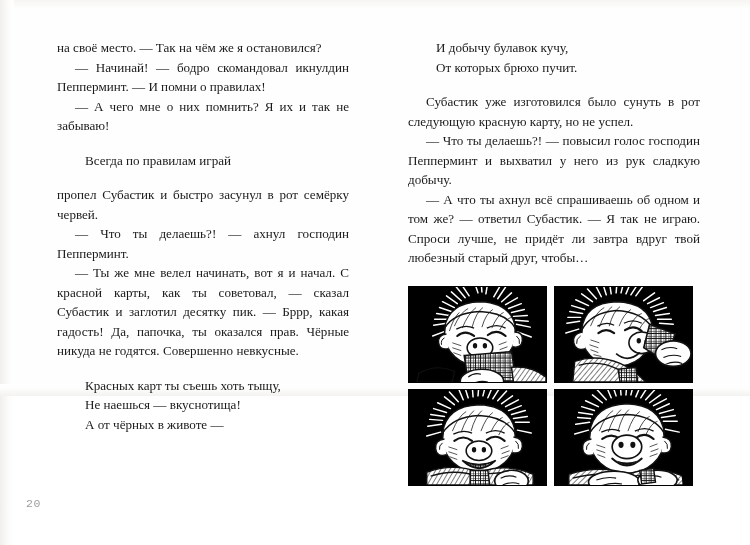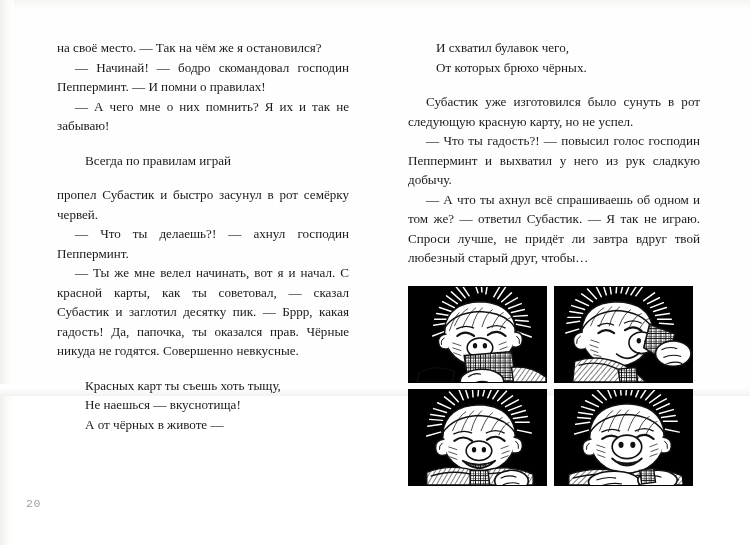--- a/index.html
+++ b/index.html
@@ -115,21 +115,21 @@
 <div class="page">
 
   <div class="paper-edge-top"></div>
   <div class="paper-edge-left"></div>
   <div class="paper-edge-bottom"></div>
 
   <div class="column column-left">
 
     <p class="para noindent">на своё место. — Так на чём же я остано­вился?</p>
 
-    <p class="para">— Начинай! — бодро скомандовал госпо­дин Пепперминт. — И помни о правилах!</p>
+    <p class="para">— Начинай! — бодро скомандовал икнул­дин Пепперминт. — И помни о правилах!</p>
 
     <p class="para">— А чего мне о них помнить? Я их и так не забываю!</p>
 
     <div class="verse">
       <div class="vline">Всегда по правилам играй</div>
     </div>
 
     <p class="para noindent">пропел Субастик и быстро засунул в рот семёрку червей.</p>
 
 
@@ -141,27 +141,27 @@
       <div class="vline">Красных карт ты съешь хоть тыщу,</div>
       <div class="vline">Не наешься — вкуснотища!</div>
       <div class="vline">А от чёрных в животе —</div>
     </div>
 
   </div>
 
   <div class="column column-right">
 
     <div class="verse" style="margin-top:0;">
-      <div class="vline">И схватил булавок чего,</div>
-      <div class="vline">От которых брюхо чёрных.</div>
+      <div class="vline">И добычу булавок кучу,</div>
+      <div class="vline">От которых брюхо пучит.</div>
     </div>
 
     <p class="para">Субастик уже изготовился было су­нуть в рот следующую красную карту, но не успел.</p>
 
-    <p class="para">— Что ты гадость?! — повысил голос господин Пепперминт и выхватил у него из рук сладкую добычу.</p>
+    <p class="para">— Что ты делаешь?! — повысил голос господин Пепперминт и выхватил у него из рук сладкую добычу.</p>
 
     <p class="para">— А что ты ахнул всё спрашива­ешь об одном и том же? — ответил Субастик. — Я так не играю. Спроси луч­ше, не придёт ли завтра вдруг твой любез­ный старый друг, чтобы…</p>
 
   </div>
 
   <div class="illustration">
 
     <div class="panel">
       <svg viewBox="0 0 139 97" preserveAspectRatio="none">
         <defs>

